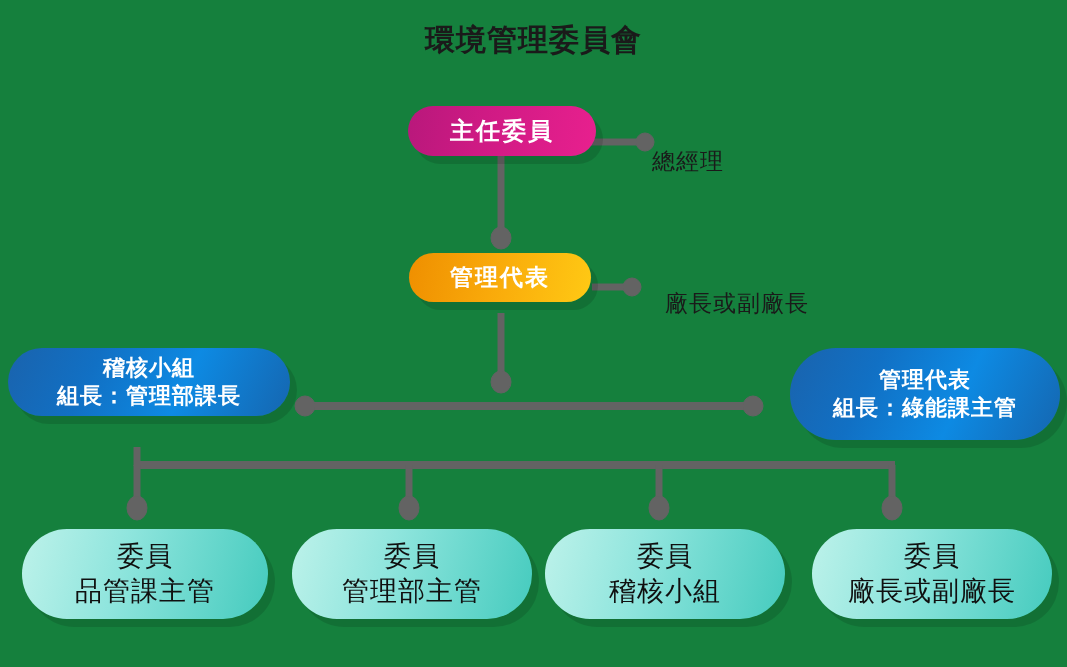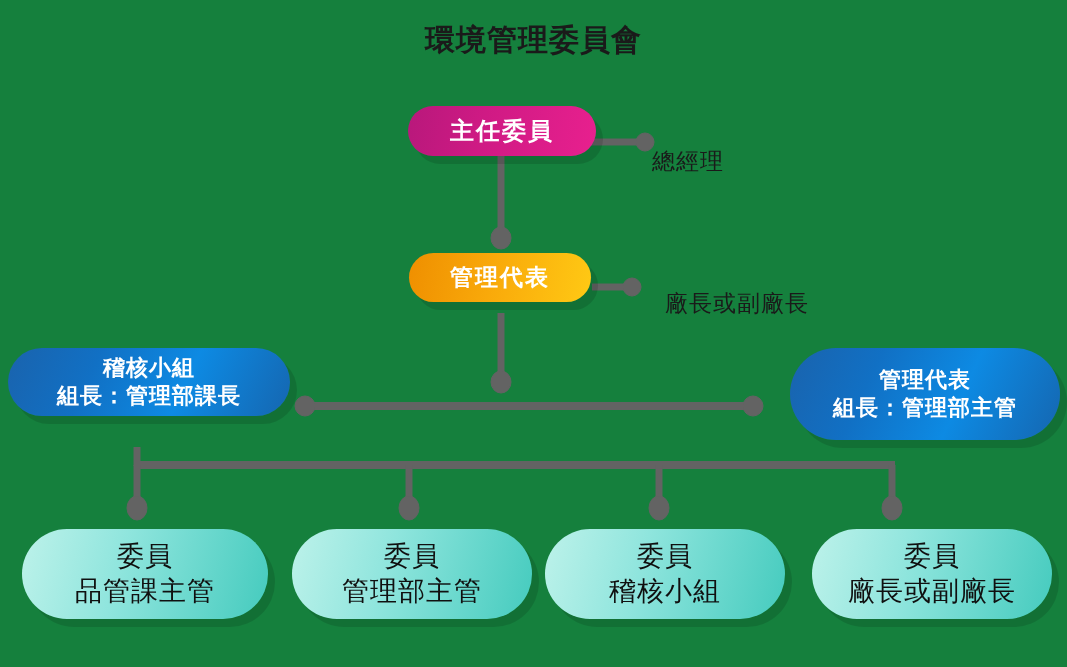--- a/index.html
+++ b/index.html
@@ -148,21 +148,21 @@
   </div>
   <div class="annot" style="left:665px; top:288px;">廠長或副廠長</div>
 
   <div class="node blue" style="left:8px; top:348px; width:282px; height:68px;">
     <span class="ln">稽核小組</span>
     <span class="ln">組長：管理部課長</span>
   </div>
 
   <div class="node blue" style="left:790px; top:348px; width:270px; height:92px;">
     <span class="ln">管理代表</span>
-    <span class="ln">組長：管理部主管</span>
+    <span class="ln">組長：綠能課主管</span>
   </div>
 
   <div class="node teal" style="left:22px; top:529px; width:246px; height:90px;">
     <span class="ln">委員</span>
     <span class="ln">品管課主管</span>
   </div>
 
   <div class="node teal" style="left:292px; top:529px; width:240px; height:90px;">
     <span class="ln">委員</span>
     <span class="ln">管理部主管</span>

